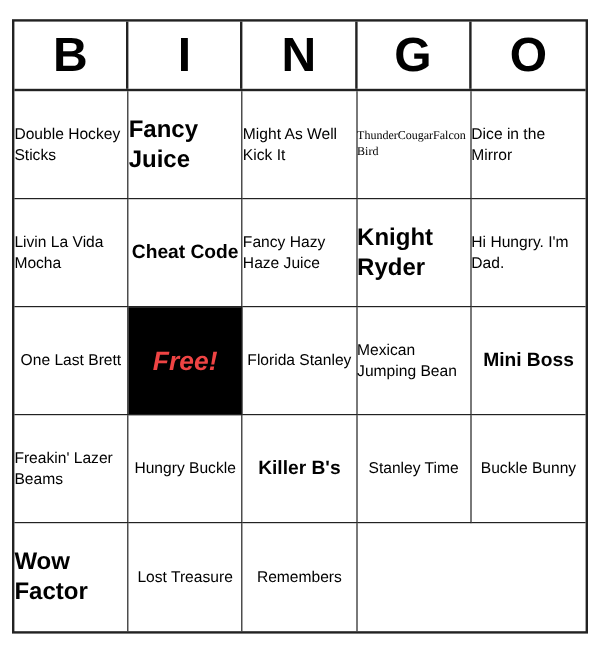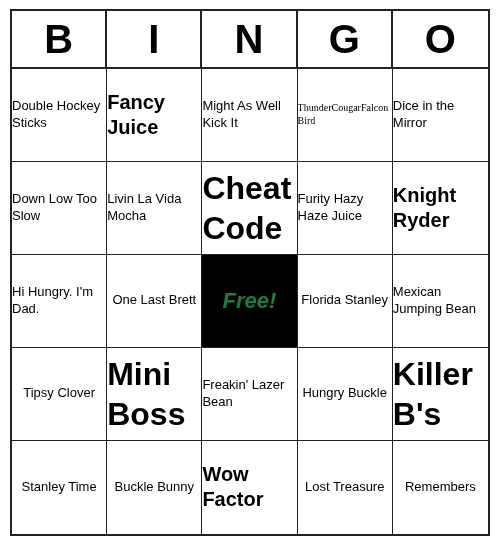--- a/index.html
+++ b/index.html
@@ -54,26 +54,26 @@
       border-right: none;
     }
     .bingo-cell:nth-child(n+21) {
       border-bottom: none;
     }
     .bingo-cell.large-text {
       font-size: 20px;
       font-weight: bold;
     }
     .bingo-cell.xl-text {
-      font-size: 32px;
+      font-size: 16px;
       font-weight: bold;
     }
     .bingo-cell.free {
       background: #000;
-      color: #15803d;
+      color: #ef4444;
       font-size: 22px;
       font-style: italic;
       font-weight: bold;
     }
     .bingo-cell.small-text {
       font-size: 10px;
       font-family: Liberation Serif, serif;
     }
   </style>
 </head>
@@ -86,33 +86,31 @@
     <div class="bingo-header-cell">N</div>
     <div class="bingo-header-cell">G</div>
     <div class="bingo-header-cell">O</div>
   </div>
   <div class="bingo-grid" id="bingo-grid">
   <div class="bingo-cell">Double Hockey Sticks</div>
       <div class="bingo-cell large-text">Fancy Juice</div>
       <div class="bingo-cell">Might As Well Kick It</div>
       <div class="bingo-cell small-text">ThunderCougarFalconBird</div>
       <div class="bingo-cell">Dice in the Mirror</div>
-      <div class="bingo-cell">Down Low Too Slow</div>
       <div class="bingo-cell">Livin La Vida Mocha</div>
       <div class="bingo-cell xl-text">Cheat Code</div>
-      <div class="bingo-cell">Furity Hazy Haze Juice</div>
+      <div class="bingo-cell">Fancy Hazy Haze Juice</div>
       <div class="bingo-cell large-text">Knight Ryder</div>
       <div class="bingo-cell">Hi Hungry. I'm Dad.</div>
       <div class="bingo-cell">One Last Brett</div>
       <div class="bingo-cell free">Free!</div>
       <div class="bingo-cell">Florida Stanley</div>
       <div class="bingo-cell">Mexican Jumping Bean</div>
-      <div class="bingo-cell">Tipsy Clover</div>
       <div class="bingo-cell xl-text">Mini Boss</div>
-      <div class="bingo-cell">Freakin' Lazer Bean</div>
+      <div class="bingo-cell">Freakin' Lazer Beams</div>
       <div class="bingo-cell">Hungry Buckle</div>
       <div class="bingo-cell xl-text">Killer B's</div>
       <div class="bingo-cell">Stanley Time</div>
       <div class="bingo-cell">Buckle Bunny</div>
       <div class="bingo-cell large-text">Wow Factor</div>
       <div class="bingo-cell">Lost Treasure</div>
       <div class="bingo-cell">Remembers</div>
     </div>
 </div>
 

